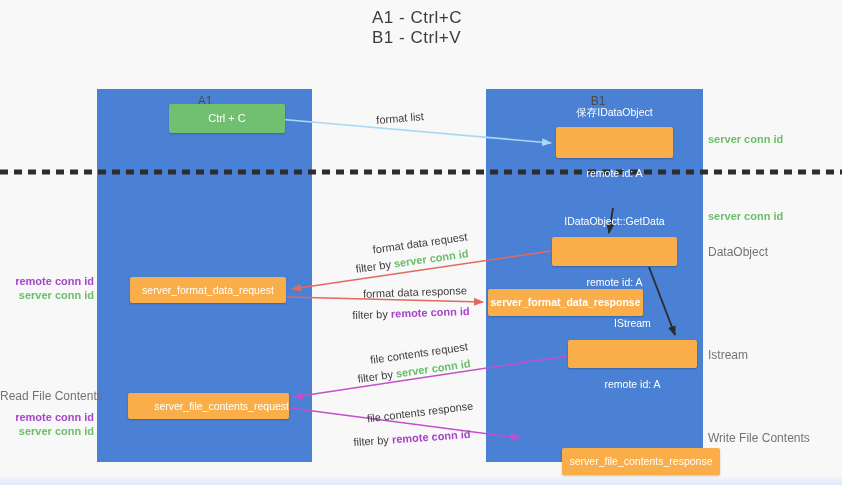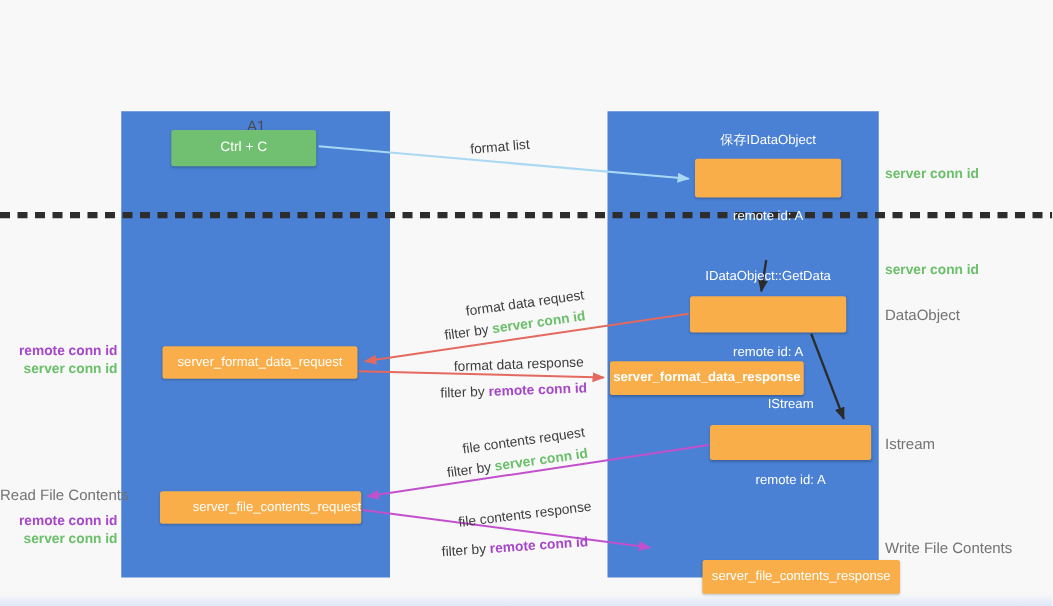--- a/index.html
+++ b/index.html
@@ -21,21 +21,21 @@
   .column { position:absolute; top:89px; height:373px; z-index:1; background:#4a81d4; }
   .column.left  { left:97px;  width:215px; }
   .column.right { left:486px; width:217px; }
   svg.arrows { position:absolute; left:0; top:0; z-index:2; }
   .node {
     position:absolute; z-index:3; display:flex; flex-direction:column;
     align-items:center; justify-content:center; text-align:center;
     color:#ffffff; font-size:10.5px; line-height:13px; white-space:nowrap;
     border-radius:2px; box-shadow:0 1px 2px rgba(0,0,0,0.22);
   }
-  .green  { background:#71bf71; }
+  .green  { background:#71bf71;margin-left:32px; }
   .orange { background:#f9ae49;gap:48px; }
   .n-ctrl-c   { left:137px; top:104px; width:116px; height:29px; font-size:11px; }
   .n-save     { left:556px; top:127px; width:117px; height:31px; }
   .n-ctrl-v   { left:555px; top:181px; width:117px; height:26px; font-size:11px; }
   .n-getdata  { left:552px; top:237px; width:125px; height:29px; }
   .n-fmt-req  { left:130px; top:277px; width:156px; height:26px; }
   .n-fmt-resp { left:488px; top:289px; width:155px; height:27px;font-weight:bold; }
   .n-istream  { left:568px; top:340px; width:129px; height:28px; }
   .n-file-req { left:128px; top:393px; width:161px; height:26px;align-items:flex-end; }
   .n-file-resp{ left:525px; top:448px; width:158px; height:27px;margin-left:37px; }
@@ -54,26 +54,31 @@
     background:linear-gradient(to bottom, rgba(223,231,248,0), #dfe7f8);
   }
 </style>
 </head>
 <body>
 
 <div class="stage">
 
   <div class="bottom-glow"></div>
 
+  <div class="title">
+    <div>A1 - Ctrl+C</div>
+    <div>B1 - Ctrl+V</div>
+  </div>
 
   <div class="col-header left">
     <div>A1</div>
     <div>remote</div>
   </div>
   <div class="col-header right">
+    <div>B1</div>
   </div>
 
   <div class="column left"></div>
   <div class="column right"></div>
 
   <svg class="arrows" width="842" height="485">
     <defs>
       <marker id="ah-blue" markerUnits="userSpaceOnUse" markerWidth="11" markerHeight="9" refX="9" refY="4" orient="auto">
         <path d="M0,0 L10,4 L0,8 z" fill="#a9d8f3"></path>
       </marker>

